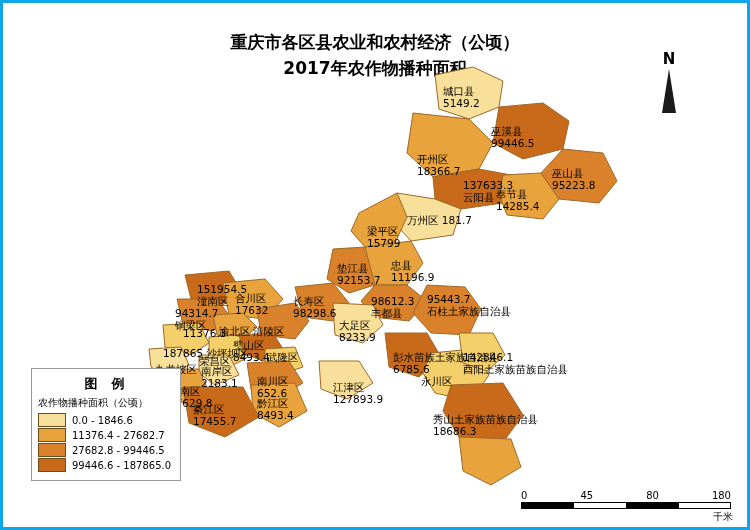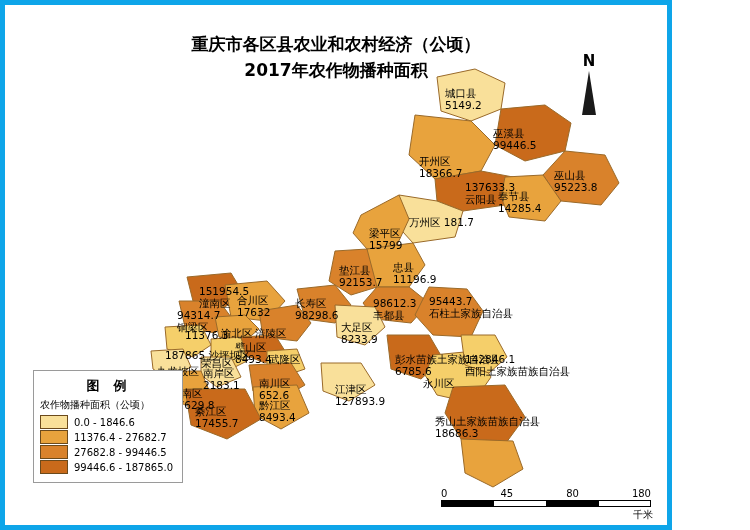--- a/index.html
+++ b/index.html
@@ -1,17 +1,17 @@
 <!DOCTYPE html>
 <html><head>
 <meta charset="utf-8">
 <style>
   html,body{margin:0;padding:0;}
   body{width:750px;height:530px;background:#ffffff;font-family:"DejaVu Sans","Liberation Sans",sans-serif;overflow:hidden;}
-  #map{position:relative;width:672px;height:530px;border:5px solid #0ea5e9;box-sizing:border-box;}
+  #map{position:relative;width:750px;height:530px;border:3px solid #0ea5e9;box-sizing:border-box;}
   .title{position:absolute;width:100%;text-align:center;font-weight:bold;color:#000;}
   #title1{top:28px;font-size:17px;}
   #title2{top:54px;font-size:17px;}
 
   
   #north{position:absolute;right:58px;top:48px;width:40px;height:70px;text-align:center;}
   #north .n-letter{font-size:15px;font-weight:bold;line-height:16px;}
   #north .arrow{margin:2px auto 0;width:0;height:0;border-left:7px solid transparent;border-right:7px solid transparent;border-bottom:44px solid #1a1a1a;}
 
   

